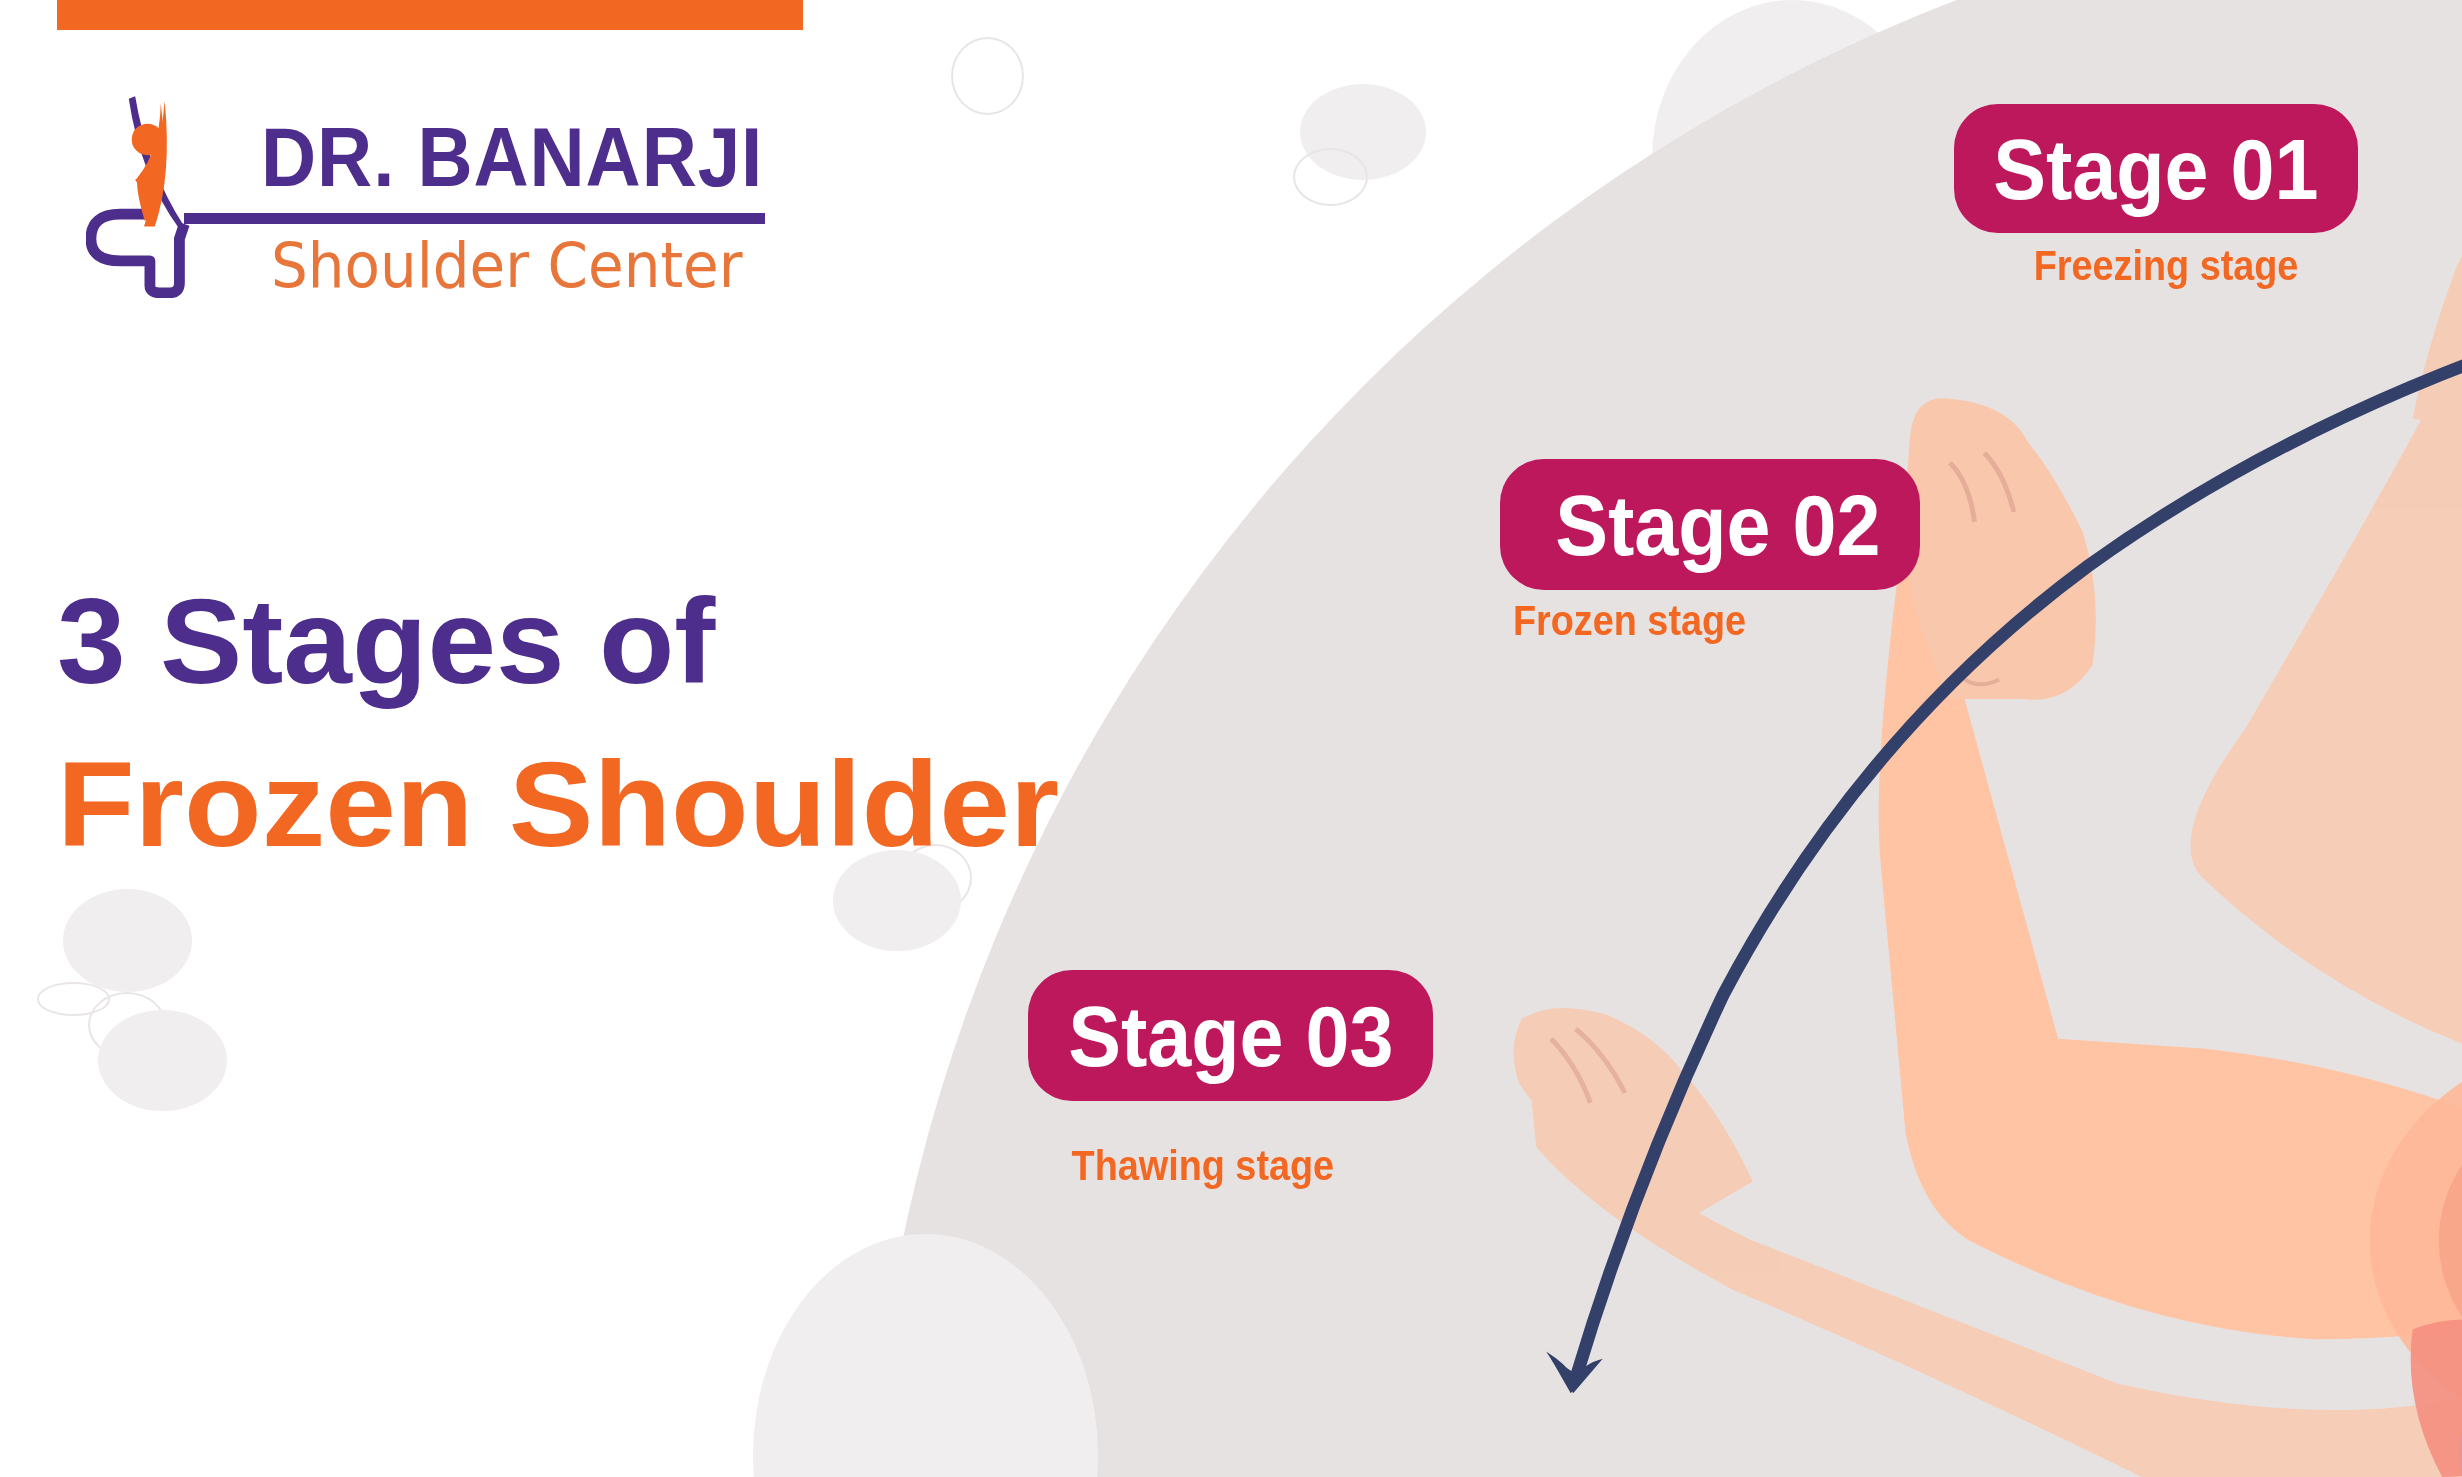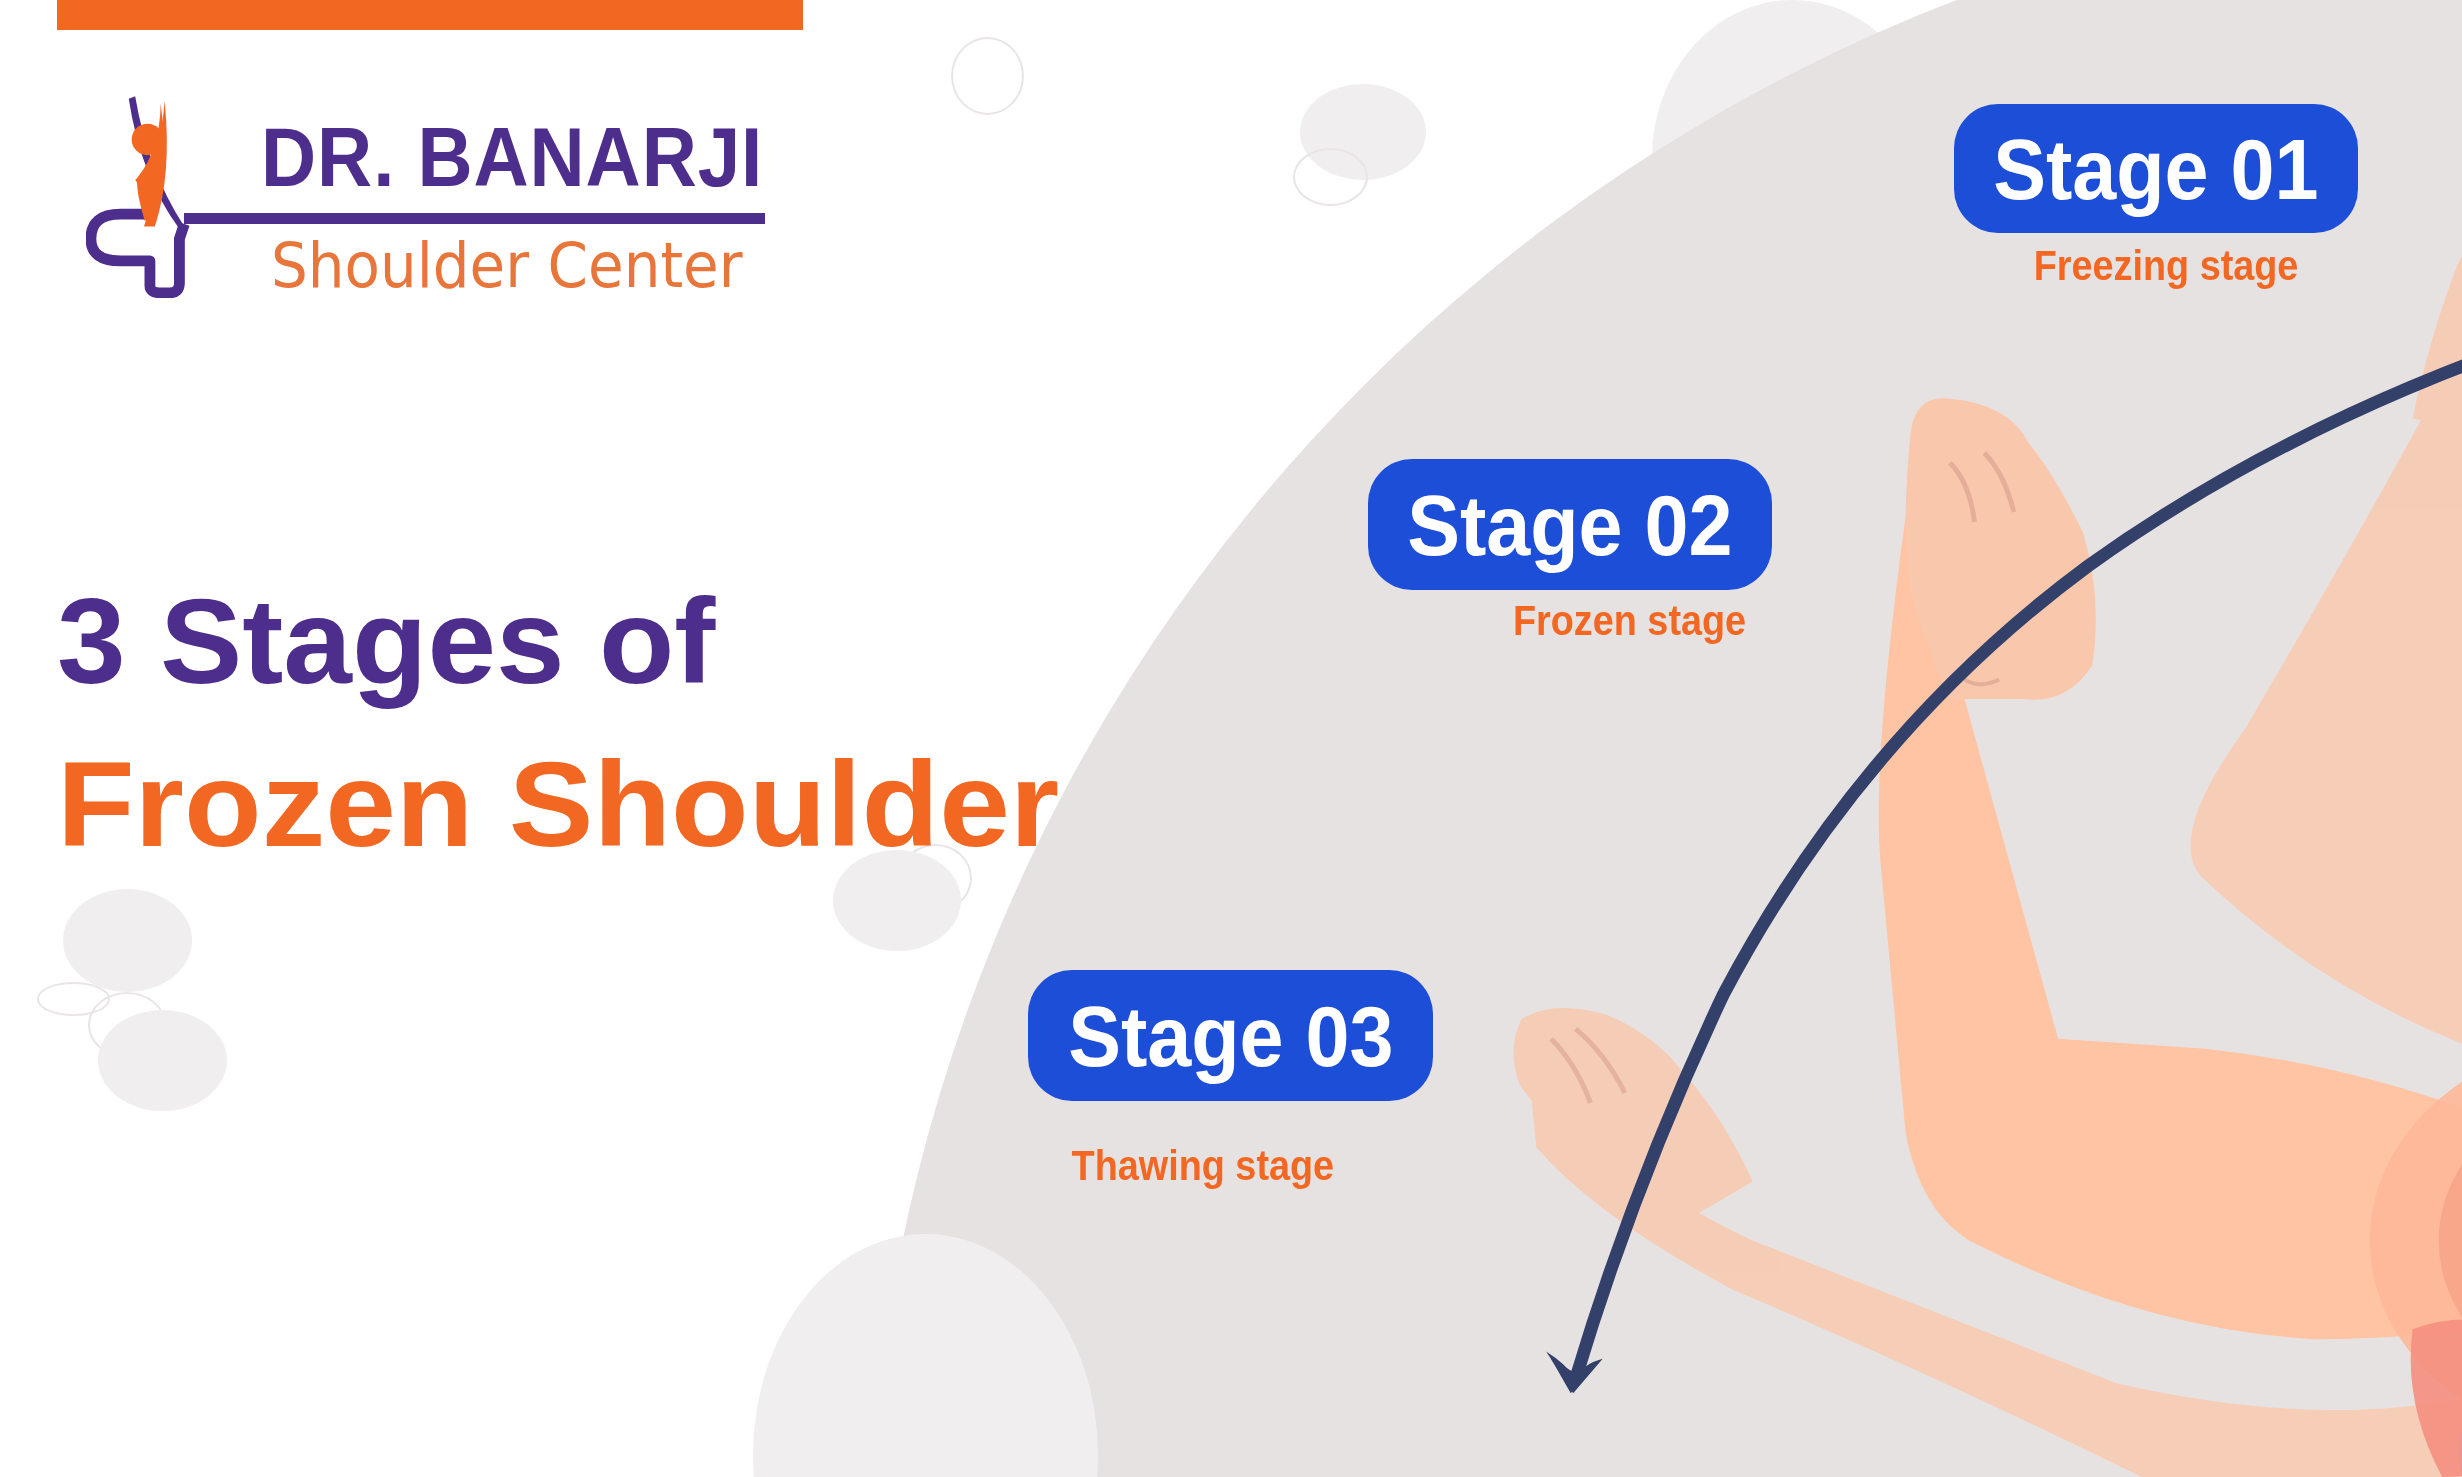--- a/index.html
+++ b/index.html
@@ -39,21 +39,21 @@
       left: 867px; top: -113px; width: 3398px; height: 3398px; border-radius: 50%;
       background: #E7E2E2;
     }
 
     
     .dot-fill { border-radius: 50%; background: #F1EEEF; }
     .dot-ring { border-radius: 50%; border: 2.5px solid #E9E5E6; background: transparent; }
 
     
     .pill {
-      background: #1d4ed8; color: #ffffff; border-radius: 44px;
+      background: #be185d; color: #ffffff; border-radius: 44px;
       display: flex; align-items: center; justify-content: center;
       font-family: "Liberation Sans", sans-serif; font-weight: 700;
       font-size: 86px; line-height: 1; white-space: nowrap;
     }
     .pill span { display: inline-block; transform: scaleX(0.92); }
     .stage-sub {
       color: #F26722; font-family: "Liberation Sans", sans-serif; font-weight: 700;
       font-size: 42px; line-height: 1; white-space: nowrap; text-align: center;
     }
     .stage-sub span { display: inline-block; transform: scaleX(0.9); }
@@ -144,21 +144,21 @@
   </g>
 </svg>
 
 <div class="abs pill" style="left:1954px;top:104px;width:404px;height:129px;">
   <span>Stage 01</span>
 </div>
 <div class="abs stage-sub" style="left:1935px;top:245px;width:463px;">
   <span>Freezing stage</span>
 </div>
 
-<div class="abs pill" style="left:1368px;top:459px;width:404px;height:131px;">
+<div class="abs pill" style="left:1500px;top:459px;width:404px;height:131px;padding-left:16px;">
   <span>Stage 02</span>
 </div>
 <div class="abs stage-sub" style="left:1418px;top:600px;width:424px;">
   <span>Frozen stage</span>
 </div>
 
 <div class="abs pill" style="left:1028px;top:970px;width:405px;height:131px;">
   <span>Stage 03</span>
 </div>
 <div class="abs stage-sub" style="left:981px;top:1145px;width:443px;">

